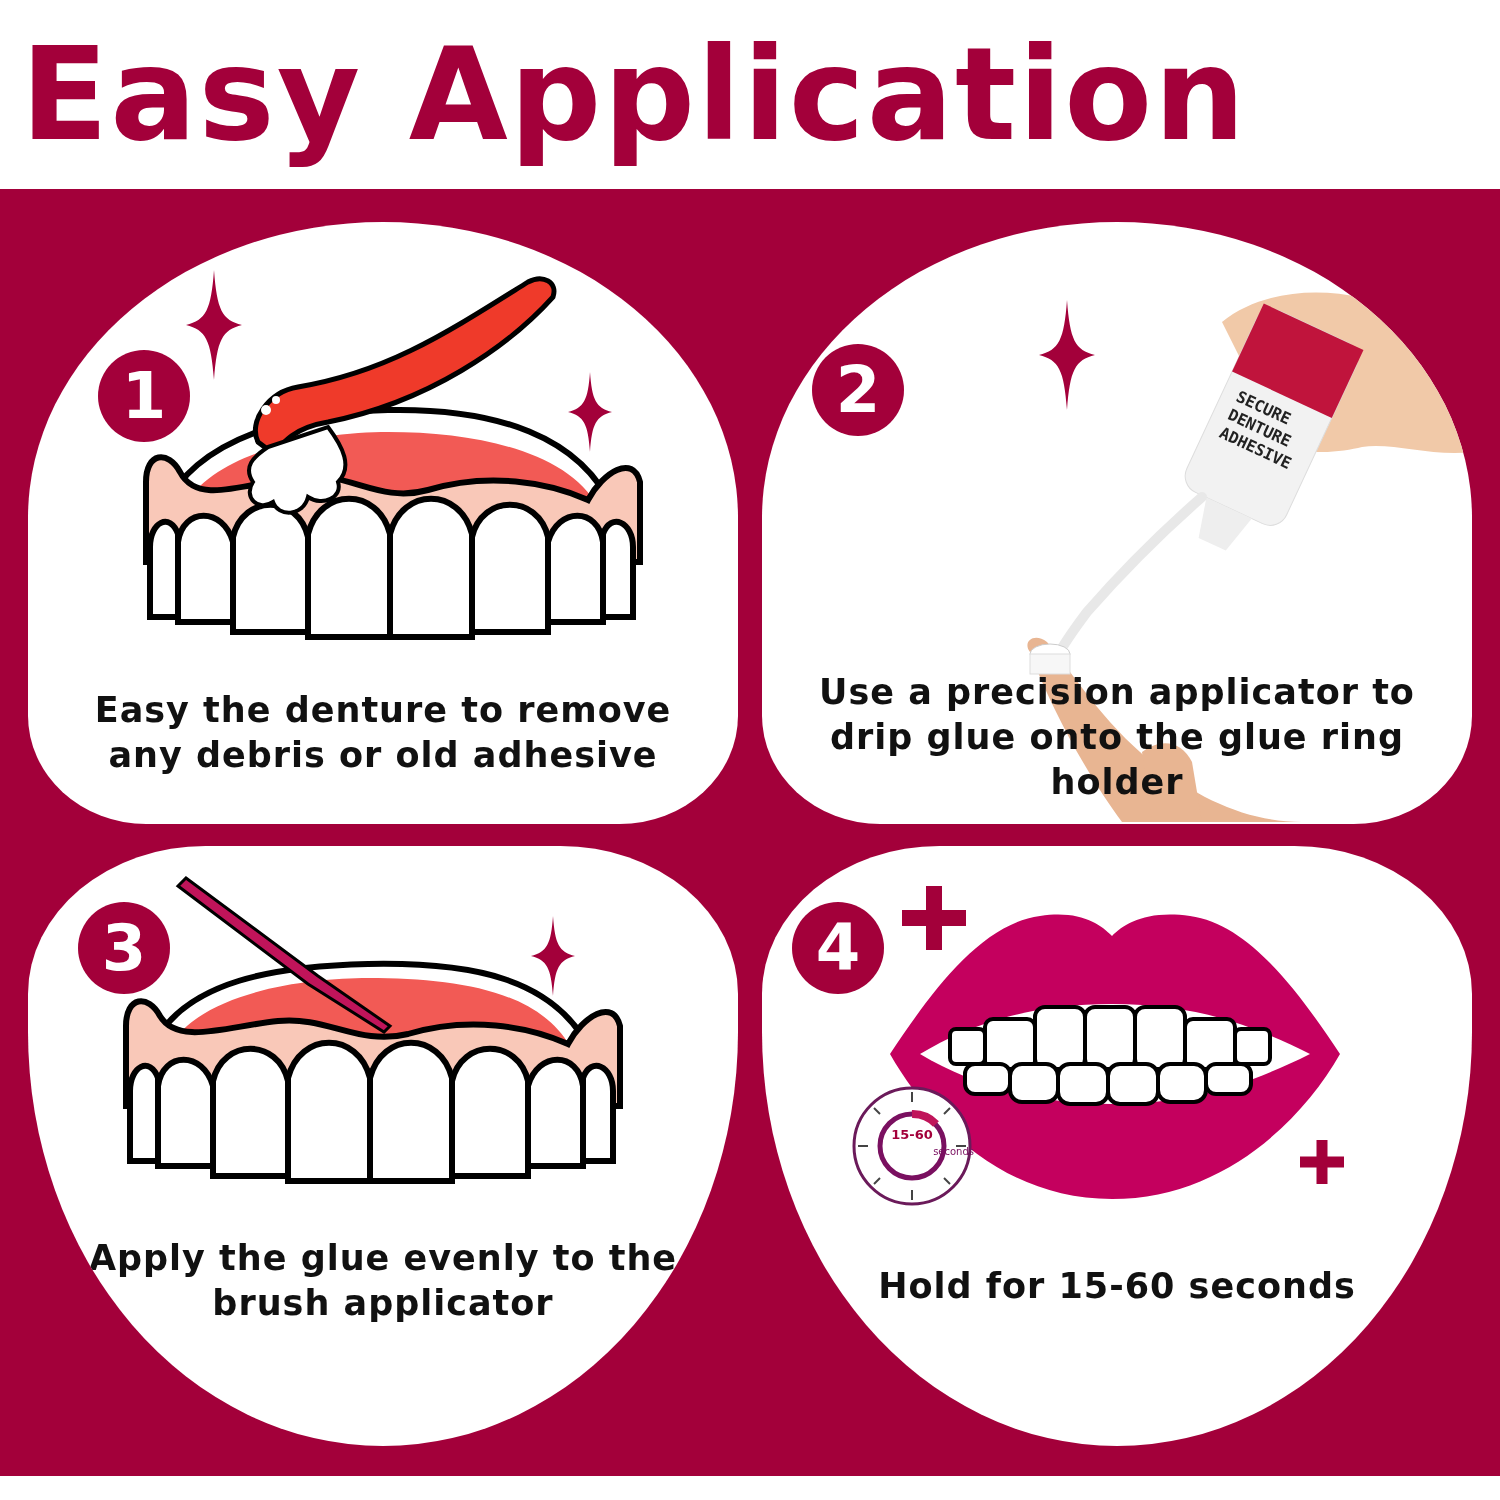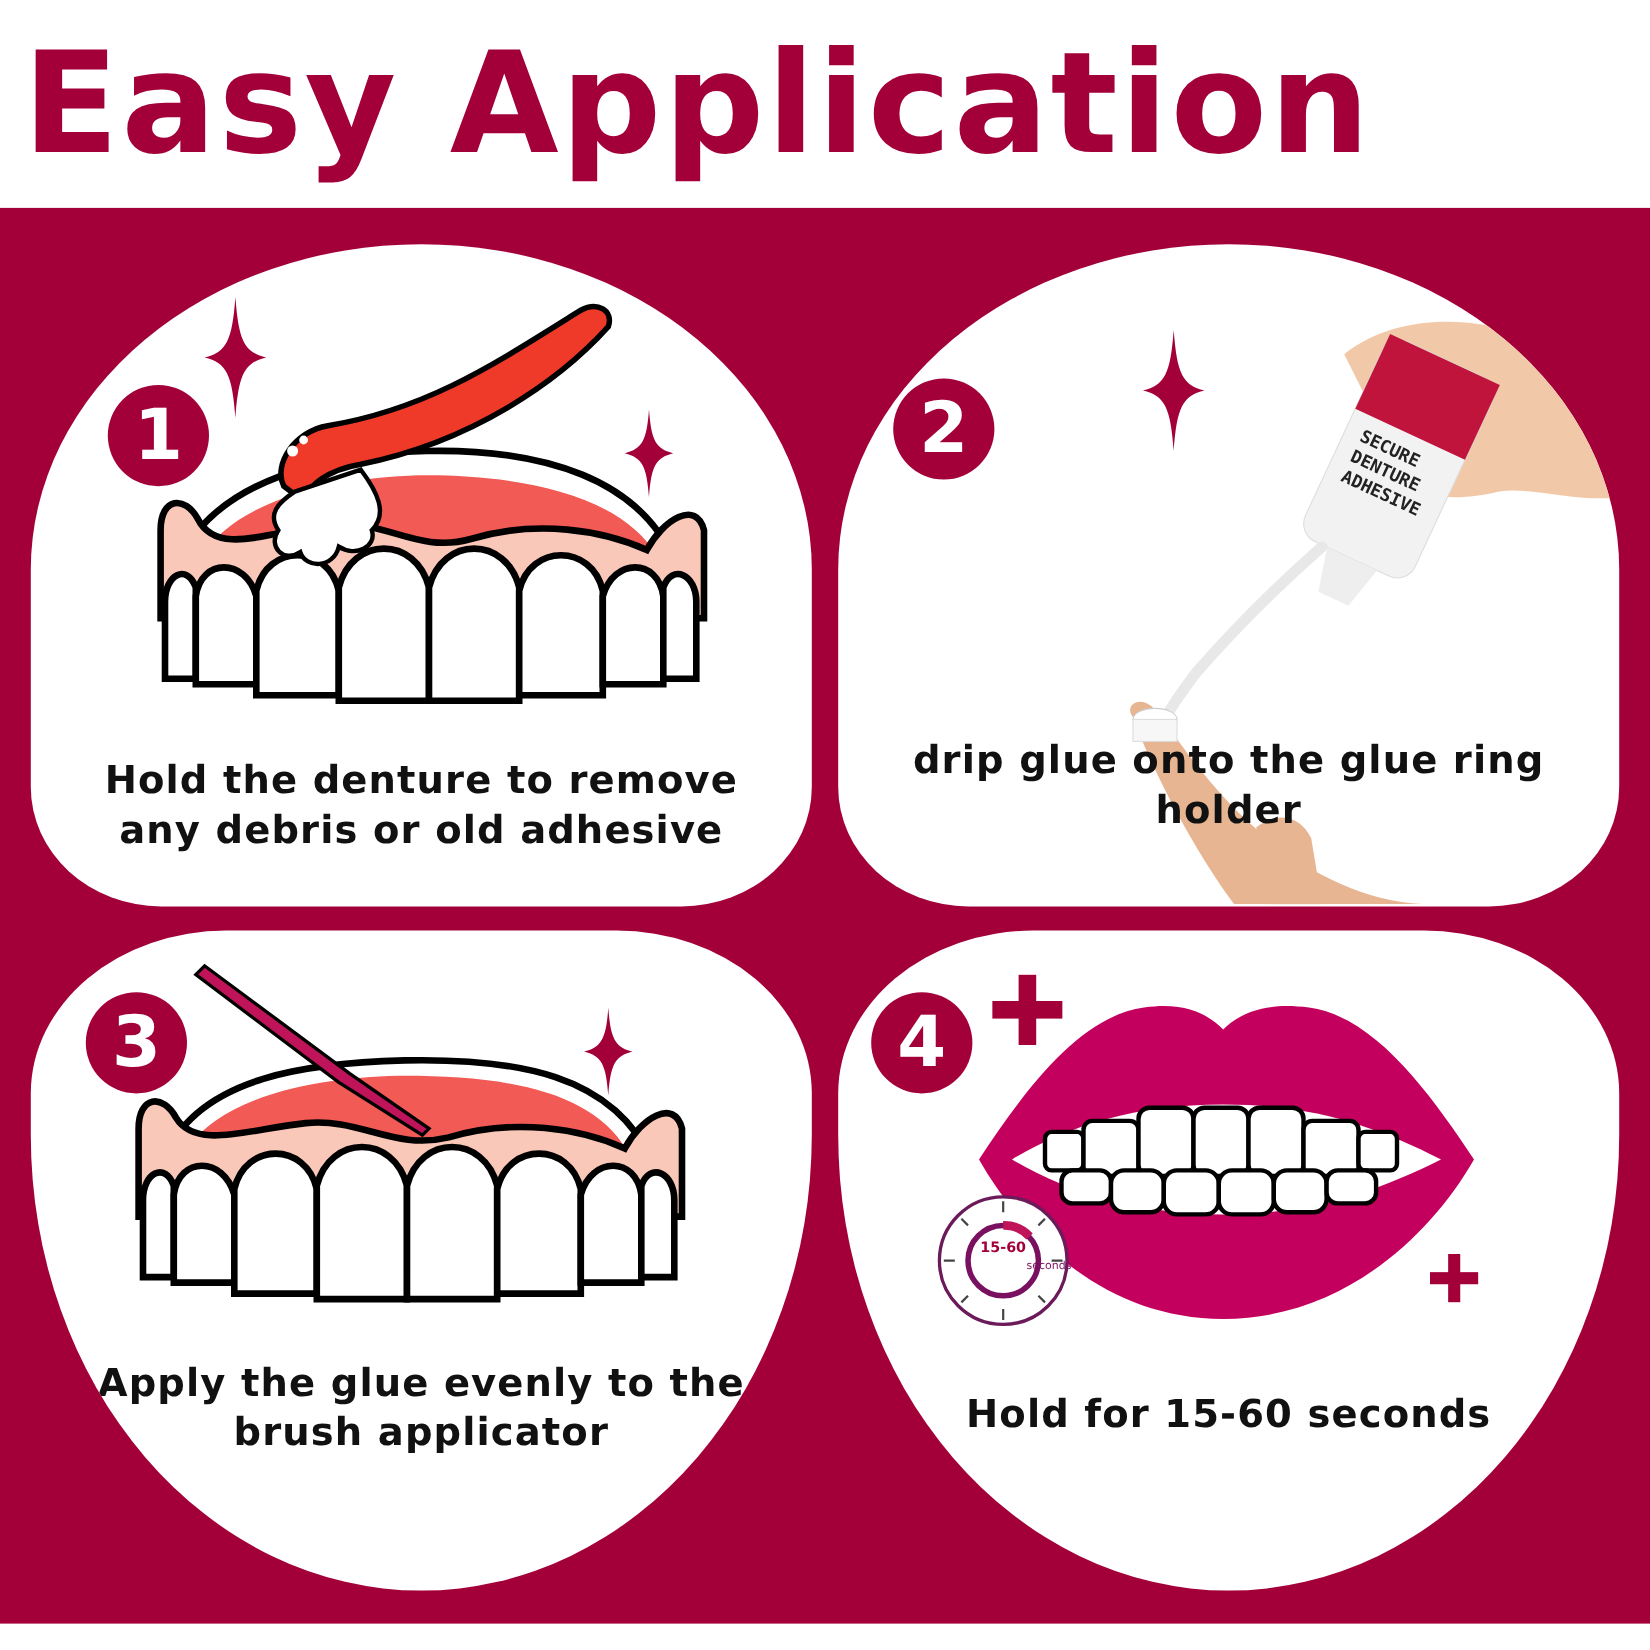--- a/index.html
+++ b/index.html
@@ -80,21 +80,21 @@
       <path d="M475 262 C483 240 505 250 505 275 L505 345 L475 345 Z"></path>
     </g>
 
     <path d="M130 170 C120 150 140 120 170 115 C260 100 320 60 400 10 C415 2 430 10 425 25 C380 75 300 130 200 150 C170 155 150 170 150 185 Z" fill="#ef3a2a" stroke="#000" stroke-width="5"></path>
     <circle cx="138" cy="138" r="5" fill="#fff"></circle>
     <circle cx="148" cy="128" r="4" fill="#fff"></circle>
     <path d="M140 175 L200 155 C215 175 225 195 210 210 C215 225 195 235 180 225 C175 245 150 245 145 230 C130 240 115 225 125 210 C115 195 125 185 140 175Z" fill="#fff" stroke="#000" stroke-width="4"></path>
   </svg>
 
   <div class="caption" style="top:466px;">
-    <div>Hold the denture to remove</div>
+    <div>Easy the denture to remove</div>
     <div>any debris or old adhesive</div>
   </div>
 </div>
 
 <div class="panel p2">
   <div class="num" style="left:50px; top:122px;">2</div>
 
   <svg class="sparkle" style="left:275px; top:78px;" width="60" height="110" viewBox="0 0 56 110">
     <path d="M28 0 C31 40 36 50 56 55 C36 60 31 70 28 110 C25 70 20 60 0 55 C20 50 25 40 28 0Z" fill="#a3003a"></path>
   </svg>
@@ -114,20 +114,21 @@
 
     <path d="M280 215 C240 250 200 290 165 330 C150 350 140 365 135 375" stroke="#e8e8e8" stroke-width="10" fill="none" stroke-linecap="round"></path>
 
     <path d="M108 370 C100 360 112 350 125 360 C150 390 180 440 230 480 C280 520 330 540 380 540 L200 540 C170 500 130 430 108 370Z" fill="#e8b592"></path>
     <ellipse cx="128" cy="372" rx="20" ry="10" fill="#fff" stroke="#ccc"></ellipse>
     <rect x="108" y="372" width="40" height="20" fill="#f7f7f7" stroke="#ddd"></rect>
     <path d="M220 470 C240 455 260 460 270 480 L280 540 L230 540 Z" fill="#e8b592"></path>
   </svg>
 
   <div class="caption" style="top:448px;">
+    <div>Use a precision applicator to</div>
     <div>drip glue onto the glue ring</div>
     <div>holder</div>
   </div>
 </div>
 
 <div class="panel p3">
   <div class="num" style="left:50px; top:56px;">3</div>
 
   <svg class="sparkle" style="left:500px; top:70px;" width="50" height="80" viewBox="0 0 44 80">
     <path d="M22 0 C24 28 28 36 44 40 C28 44 24 52 22 80 C20 52 16 44 0 40 C16 36 20 28 22 0Z" fill="#a3003a"></path>

